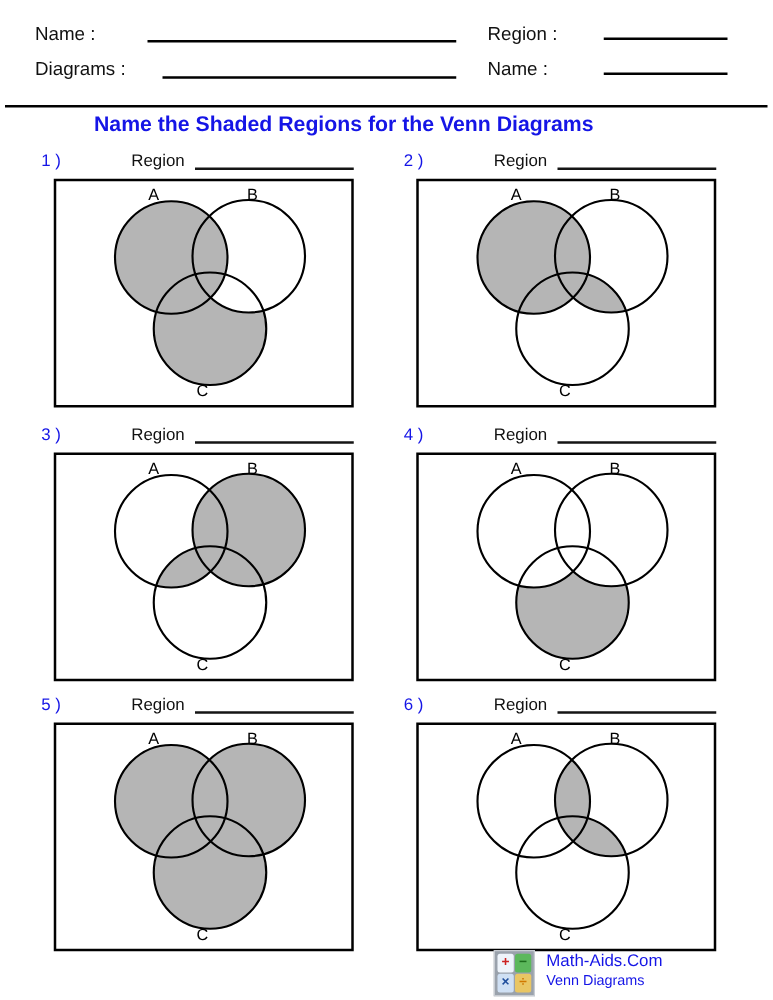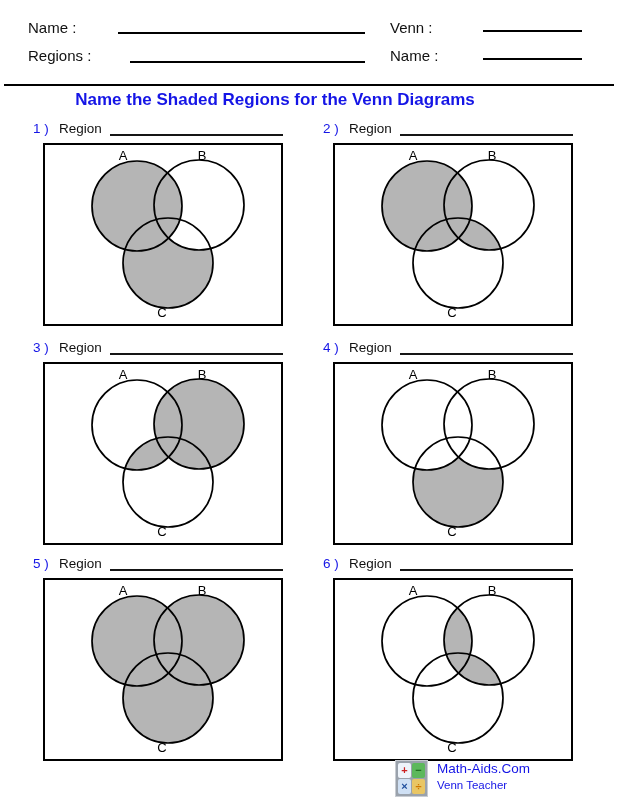--- a/index.html
+++ b/index.html
@@ -11,21 +11,21 @@
   .hline{position:absolute;border-bottom:2px solid #000;height:0;}
   #separator{position:absolute;left:4px;top:84px;width:610px;border-top:2px solid #000;}
 
   #page-title{position:absolute;left:0;top:90px;width:550px;text-align:center;
               font-size:17px;font-weight:bold;color:var(--accent,#1515e6);}
 
   
   .panel{position:absolute;width:250px;}
   .panel-head{display:flex;align-items:flex-end;height:15px;font-size:13.5px;}
   .num{width:26px;color:var(--accent,#1515e6);flex:0 0 auto;}
-  .reg{color:#111;flex:0 0 auto;}
+  .reg{color:#111;flex:0 0 auto;margin-left:46px;}
   .blank{flex:1 1 auto;margin-left:8px;border-bottom:2px solid #151515;height:12px;}
   .vbox{margin-left:10px;margin-top:7px;width:240px;height:183px;
         border:2px solid #000;box-sizing:border-box;background:#fff;}
   .vbox svg{display:block;}
   .setlbl{font-family:"Liberation Sans",sans-serif;font-size:13px;fill:#000;}
 
   
   #logo{position:absolute;left:395px;top:760px;width:33px;height:37px;
         background:#9aa2ac;border:1px solid #c8ccd2;box-sizing:border-box;
         display:grid;grid-template-columns:1fr 1fr;grid-template-rows:1fr 1fr;
@@ -36,23 +36,23 @@
   #site-link{font-size:13.5px;color:var(--accent,#1515e6);}
   #worksheet-name{font-size:11.5px;color:var(--accent,#1515e6);margin-top:3px;}
 </style>
 </head>
 <body>
 
 <div id="page">
 
   <span class="hlabel" style="left:28px;top:19px">Name :</span>
   <div class="hline" style="left:118px;top:32px;width:247px"></div>
-  <span class="hlabel" style="left:28px;top:47px">Regions :</span>
+  <span class="hlabel" style="left:28px;top:47px">Diagrams :</span>
   <div class="hline" style="left:130px;top:61px;width:235px"></div>
-  <span class="hlabel" style="left:390px;top:19px">Venn :</span>
+  <span class="hlabel" style="left:390px;top:19px">Region :</span>
   <div class="hline" style="left:483px;top:30px;width:99px"></div>
   <span class="hlabel" style="left:390px;top:47px">Name :</span>
   <div class="hline" style="left:483px;top:58px;width:99px"></div>
 
   <div id="separator"></div>
 
   <div id="page-title">Name the Shaded Regions for the Venn Diagrams</div>
 
   <div class="panel" style="left:33px;top:121px">
     <div class="panel-head">
@@ -199,16 +199,16 @@
   </div>
 
   <div id="logo">
     <div class="logo-cell" style="background: rgb(238, 244, 251); color: rgb(204, 34, 34);">+</div>
     <div class="logo-cell" style="background: rgb(92, 184, 92); color: rgb(30, 110, 30);">−</div>
     <div class="logo-cell" style="background: rgb(207, 224, 244); color: rgb(31, 78, 156);">×</div>
     <div class="logo-cell" style="background: rgb(233, 198, 100); color: rgb(208, 120, 0);">÷</div>
   </div>
   <div id="footer-text">
     <div id="site-link">Math-Aids.Com</div>
-    <div id="worksheet-name">Venn Teacher</div>
+    <div id="worksheet-name">Venn Diagrams</div>
   </div>
 
 </div>
 
 </body></html>

